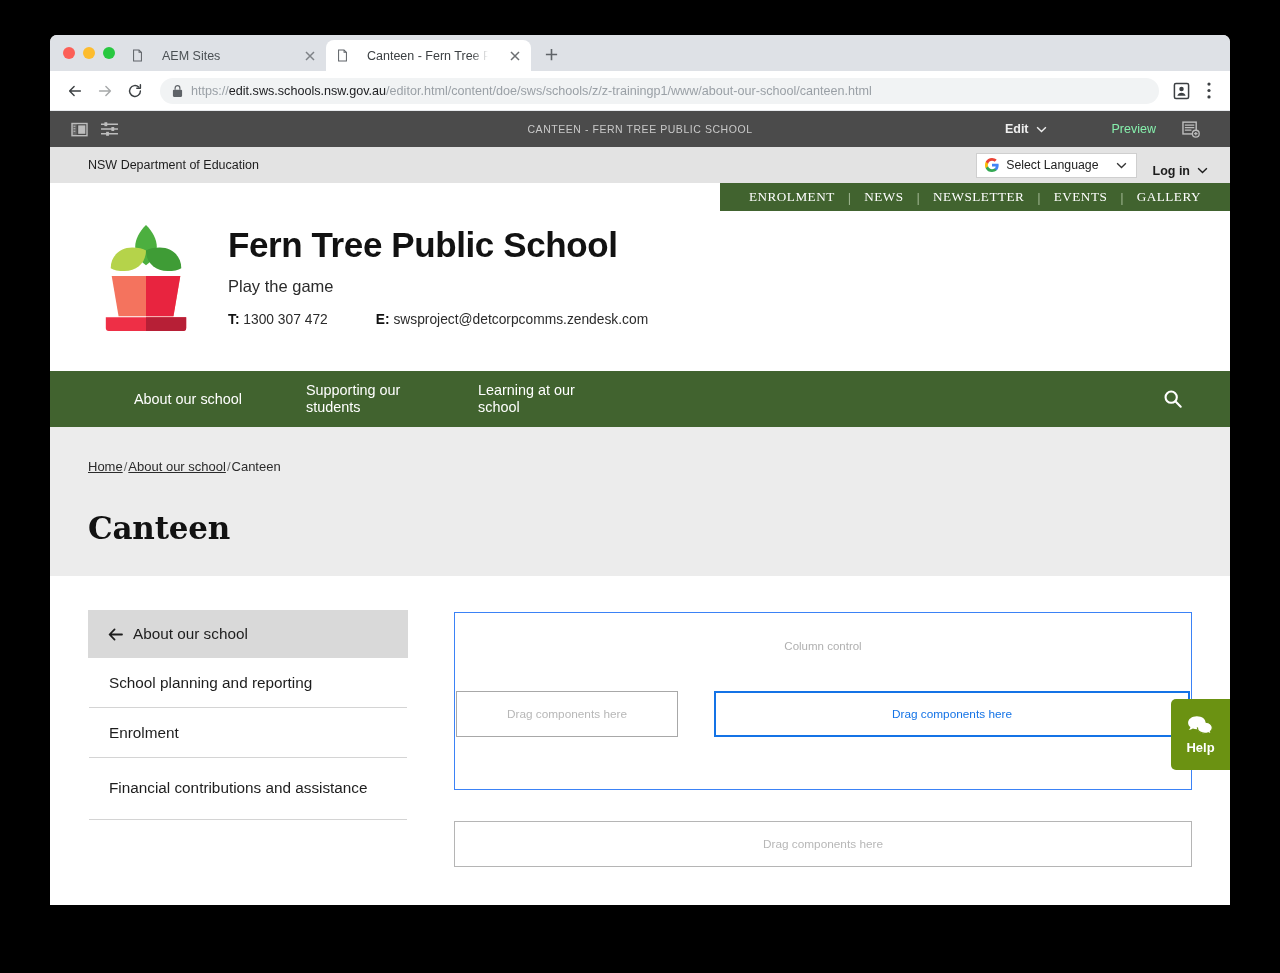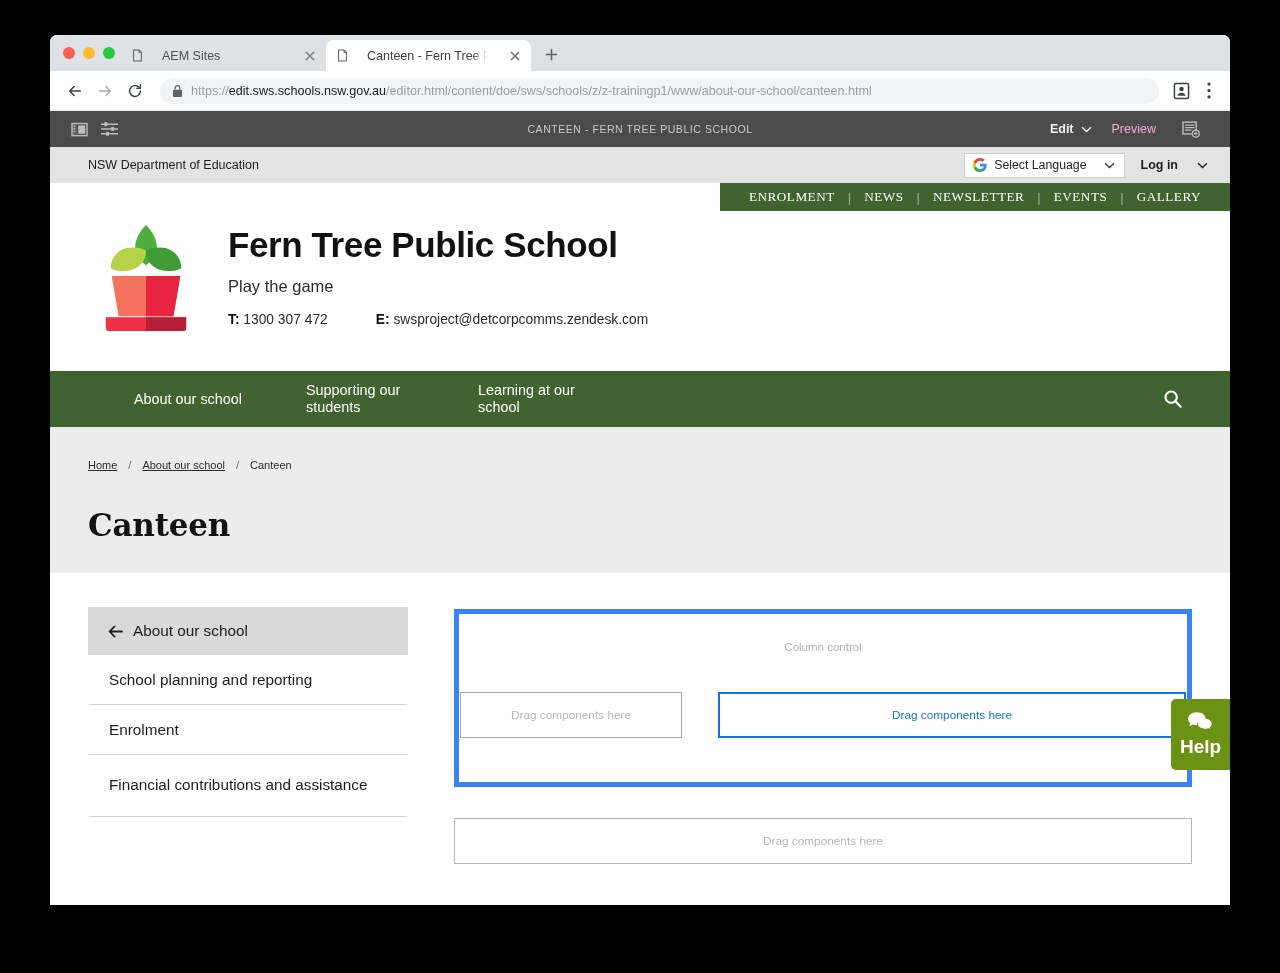--- a/index.html
+++ b/index.html
@@ -110,47 +110,47 @@
     left: 0; right: 0;
     text-align: center;
     font-size: 10.5px;
     letter-spacing: .55px;
     color: #c9c9c9;
     pointer-events: none;
     font-family: "Liberation Sans Narrow", "Liberation Sans", sans-serif;
   }
   #aem-right { margin-left: auto; display: flex; align-items: center; gap: 20px; z-index: 2; }
   #aem-edit { font-size: 12.5px; font-weight: bold; color: #efefef; display: flex; align-items: center; gap: 7px; }
-  #aem-preview { font-size: 12.5px; color: #f9a8d4; }
+  #aem-preview { font-size: 12.5px; color: #86efac; margin-left: 45px; }
 
   
   #page { height: 798px; background: #fff; overflow: hidden; position: relative; }
 
   
   #util-bar {
     height: 36px;
     background: #e3e3e3;
     display: flex;
     align-items: center;
     padding: 0 22px 0 38px;
     position: relative;
   }
   #dept-label { font-size: 12.5px; color: #1d1d1d; }
-  #util-right { margin-left: auto; display: flex; align-items: center; gap: 16px; padding-left: 19px; }
+  #util-right { margin-left: auto; display: flex; align-items: flex-end; gap: 16px; padding-left: 19px; }
   #lang-select {
     background: #fff;
     border: 1px solid #cfcfcf;
     height: 25px;
     display: flex; align-items: center; gap: 7px;
     padding: 0 9px 0 8px;
     font-size: 12.3px;
     color: #222;
   }
   #lang-select .caret { margin-left: 10px; }
-  #login-btn { font-size: 12.5px; font-weight: bold; color: #1d1d1d; display: flex; align-items: center; gap: 19px; }
+  #login-btn { font-size: 12.5px; font-weight: bold; color: #1d1d1d; display: flex; align-items: center; gap: 7px; }
 
   
   #masthead { background: #fff; height: 188px; position: relative; }
   #quicklinks {
     position: absolute; right: 0; top: 0;
     background: #41632f;
     height: 28px;
     display: flex; align-items: center;
     padding: 0 16px;
     gap: 0;
@@ -192,21 +192,21 @@
     color: #fff;
     font-size: 14.4px;
     line-height: 1.15;
     width: 118px;
     margin-right: 54px;
   }
   #nav-search { margin-left: auto; width: 26px; height: 26px; display: flex; align-items: center; justify-content: center; }
 
   
   #title-band { background: #ececec; padding: 32px 0 30px 38px; }
-  #breadcrumb { font-size: 11px; color: #2b2b2b; display: flex; align-items: center; gap: 11px; }
+  #breadcrumb { font-size: 13px; color: #2b2b2b; display: flex; align-items: center; gap: 1px; }
   #breadcrumb a { color: #2b2b2b; text-decoration: underline; }
   #breadcrumb .sep { color: #6a6a6a; }
   #page-title {
     font-family: "DejaVu Serif", serif;
     font-size: 31px;
     font-weight: bold;
     color: #121212;
     margin-top: 36px;
     letter-spacing: -.2px;
   }
@@ -231,21 +231,21 @@
     font-size: 15.3px;
     color: #1d1d1d;
     border-bottom: 1px solid #d4d4d4;
     margin: 0 1px;
   }
   .side-item.tall { height: 62px; align-items: center; line-height: 1.35; }
 
   
   #editor-area { flex: 1; padding-top: 2px; }
   #column-control {
-    border: 5px solid #3b82f6;
+    border: 1px solid #3b82f6;
     height: 178px;
     position: relative;
     padding: 0;
   }
   #cc-label {
     text-align: center;
     font-size: 11.5px;
     color: #b0b0b0;
     padding-top: 27px;
     font-family: "Liberation Sans Narrow", "Liberation Sans", sans-serif;
@@ -279,21 +279,21 @@
     width: 59px;
     height: 71px;
     background: #6b9212;
     border-radius: 5px 0 0 5px;
     display: flex; flex-direction: column;
     align-items: center; justify-content: center;
     gap: 4px;
     color: #fff;
     z-index: 40;
   }
-  #help-widget .help-label { font-size: 19px; font-weight: bold; }
+  #help-widget .help-label { font-size: 13px; font-weight: bold; }
 </style>
 </head>
 <body>
 
 <div id="browser-window">
 
   <div id="tab-strip">
     <div id="traffic-lights">
       <span class="light red"></span>
       <span class="light yellow"></span>

